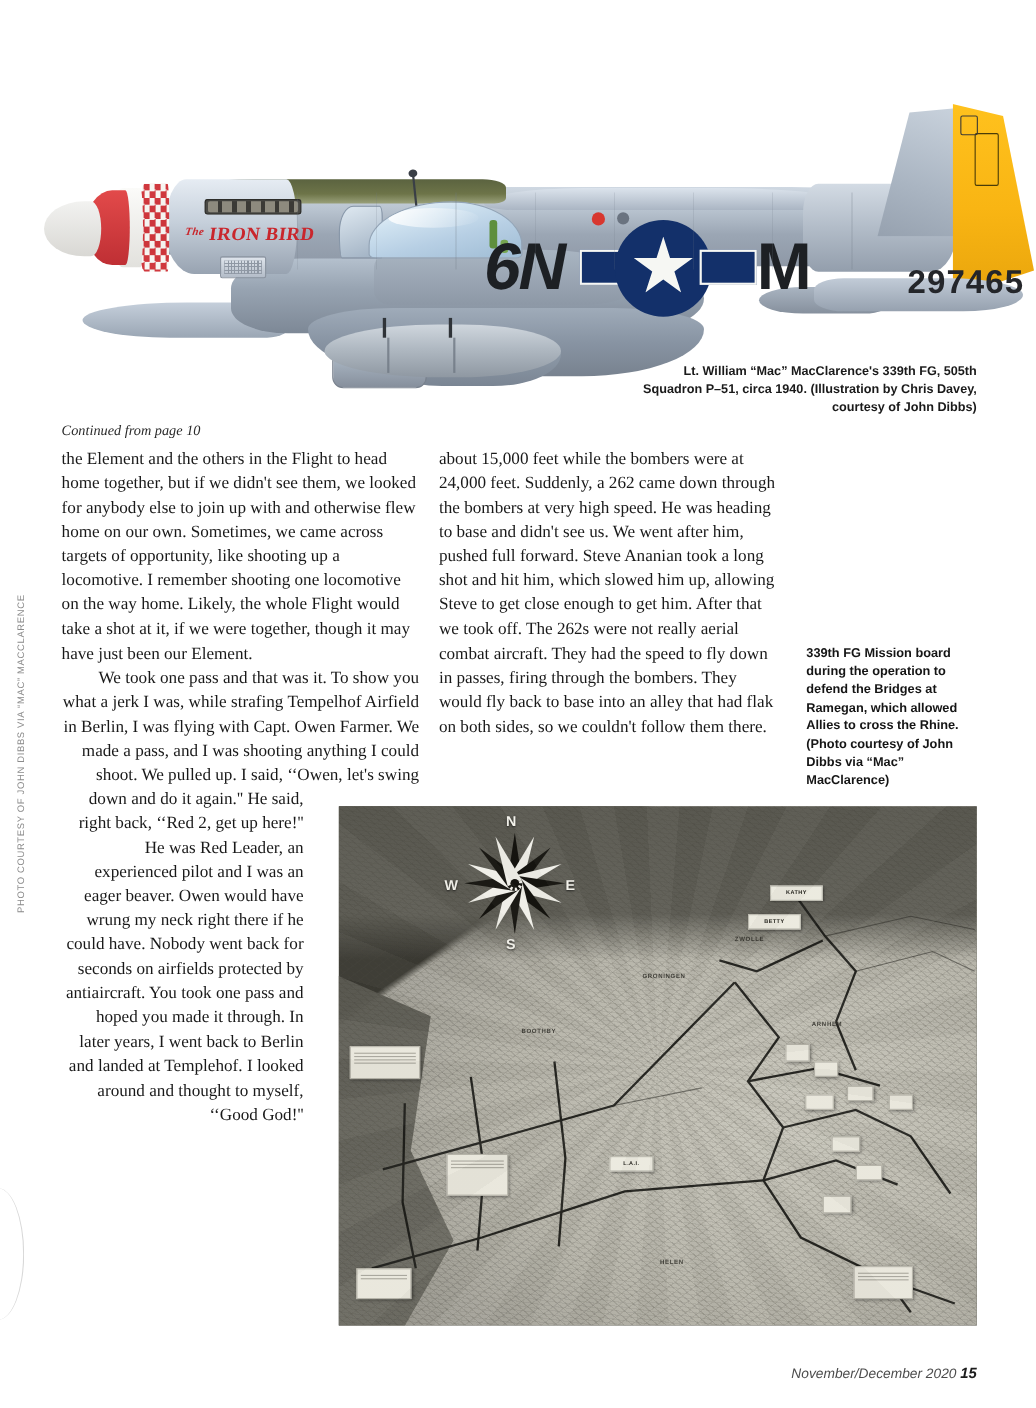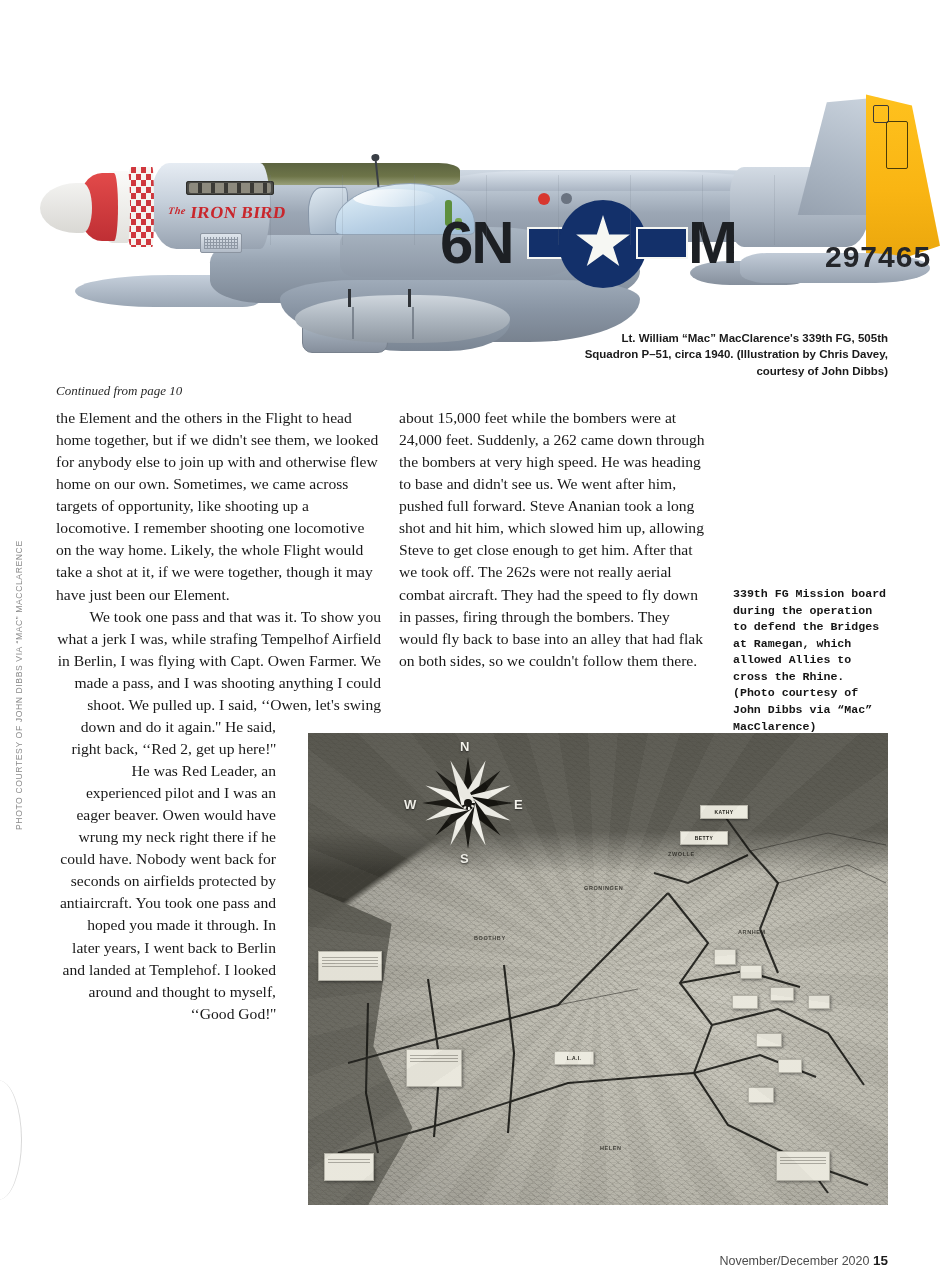--- a/index.html
+++ b/index.html
@@ -283,20 +283,21 @@
 
   
   .code-6n {
     position:absolute; left:400px; top:138px;
     font-family: "Liberation Sans", sans-serif;
     font-weight: bold;
     font-size: 60px;
     line-height: 1;
     color: #1d2024;
     letter-spacing: -2px;
+    font-style: italic;
   }
   .code-m {
     position:absolute; left:648px; top:138px;
     font-family: "Liberation Sans", sans-serif;
     font-weight: bold;
     font-size: 60px;
     line-height: 1;
     color: #1d2024;
   }
   .roundel {
@@ -380,21 +381,21 @@
     line-height: 1.415;
     color: #191919;
   }
   .col2 p { margin: 0; }
 
   
   .side-caption {
     position: absolute;
     left: 733px; top: 586px;
     width: 158px;
-    font-family: Liberation Mono, monospace;
+    font-family: Liberation Sans, sans-serif;
     font-weight: bold;
     font-size: 11.6px;
     line-height: 1.43;
     color: #151515;
   }
 
   
   .photo {
     position: absolute;
     left: 308px; top: 733px;
@@ -517,25 +518,26 @@
     font-size: 8.6px;
     letter-spacing: .6px;
     color:#8a8a8a;
     white-space:nowrap;
     transform-box: border-box;
   }
 
   
   .footer {
     position:absolute;
-    right: 54px; bottom: 12px;
+    right: 54px; bottom: 24px;
     font-family:"Liberation Sans", sans-serif;
     font-size: 12.5px;
     color:#4c4c4c;
     white-space:nowrap;
+    font-style:italic;
   }
   .footer .pg { font-weight:bold; color:#1c1c1c; font-size:13.5px; }
 
   
   .edge-arc {
     position:absolute; left:-18px; top:1080px;
     width:40px; height:120px;
     border-right:1px solid #d8d8d8;
     border-radius:0 60% 60% 0 / 0 50% 50% 0;
   }

